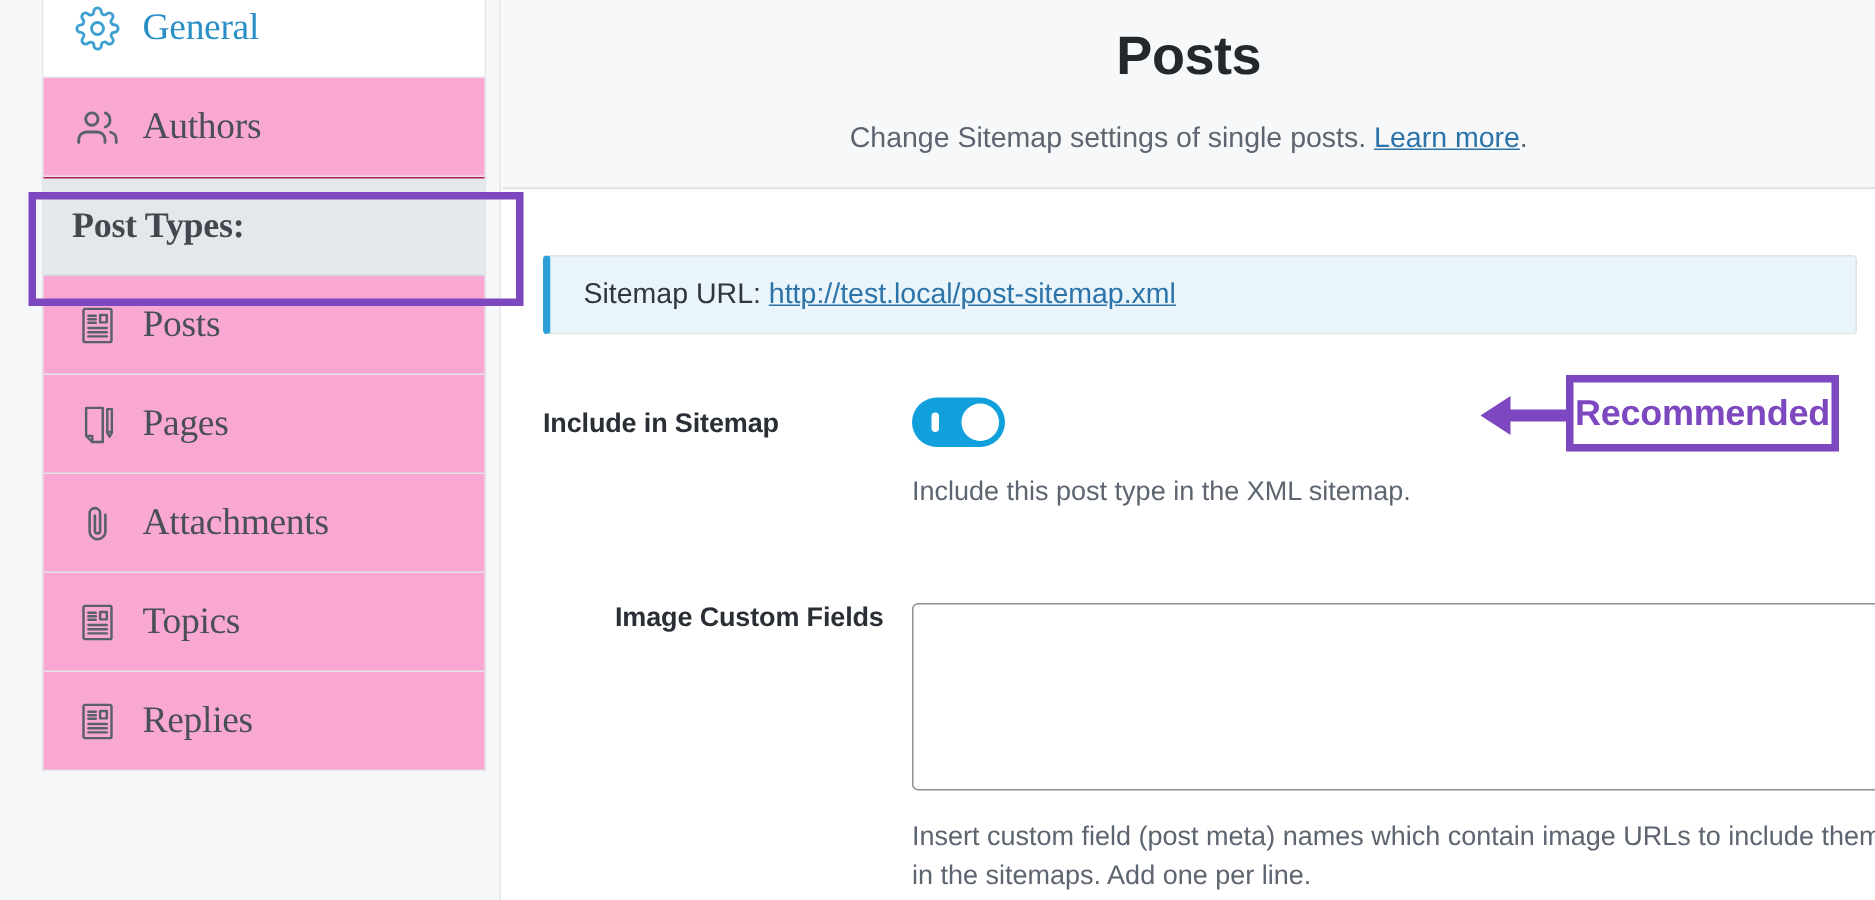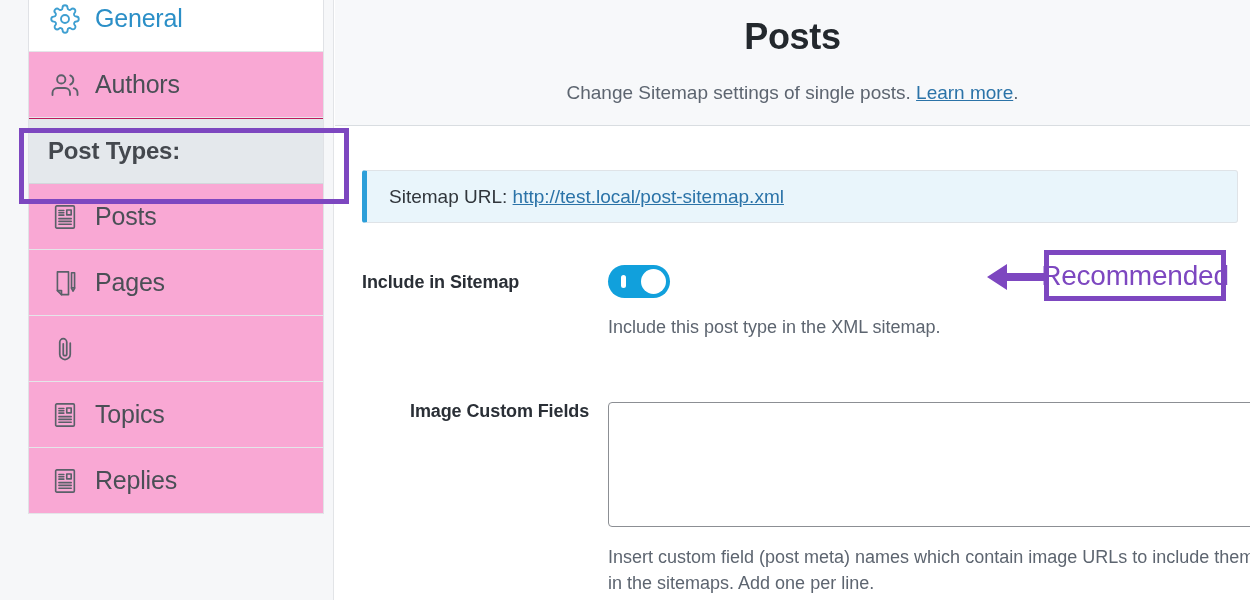--- a/index.html
+++ b/index.html
@@ -47,20 +47,21 @@
     width: 34px; height: 34px;
     display: flex; align-items: center; justify-content: center;
     margin-right: 13px; flex: 0 0 34px;
   }
   .nav-icon svg { display: block; }
   .nav-label {
     font-size: 25px;
     color: #4a4f56;
     letter-spacing: -0.2px;
     white-space: nowrap;
+    font-family: Liberation Serif, serif;
   }
   .nav-label.accent { color: #2b8fc7; }
   .nav-label.bold { font-weight: bold; color: #44484e; font-size: 24px; }
 
   
   .hl-box {
     position: absolute;
     left: 19px; top: 128px; width: 330px; height: 76px;
     border: 5px solid #7d47c0;
     pointer-events: none;
@@ -139,21 +140,21 @@
   }
   .callout {
     position: absolute; left: 709px; top: 250px;
     width: 182px; height: 51px;
     border: 5px solid #7d47c0;
     background: #ffffff;
     display: flex; align-items: center; justify-content: center;
     z-index: 24;
   }
   .callout-text {
-    font-size: 28px; font-weight: normal; color: #7d47c0;
+    font-size: 24px; font-weight: bold; color: #7d47c0;
     letter-spacing: -0.2px;
   }
 
   .textarea-box {
     position: absolute;
     width: 678px; height: 125px;
     border: 1px solid #8c8f94;
     border-radius: 4px;
     background: #ffffff;
     resize: none;
@@ -226,20 +227,21 @@
       </span>
       <span class="nav-label">Pages</span>
     </div>
 
     <div class="nav-item">
       <span class="nav-icon">
         <svg width="28" height="28" viewBox="0 0 24 24" fill="none" stroke="#5a6069" stroke-width="1.5" stroke-linecap="round" stroke-linejoin="round">
           <path d="M16.5 7v9.5a4.5 4.5 0 0 1-9 0V6.2a3 3 0 0 1 6 0v10a1.5 1.5 0 0 1-3 0V7.5"></path>
         </svg>
       </span>
+      <span class="nav-label">Attachments</span>
     </div>
 
 
     <div class="nav-item">
       <span class="nav-icon">
         <svg width="28" height="28" viewBox="0 0 24 24" fill="none" stroke="#5a6069" stroke-width="1.4" stroke-linecap="round" stroke-linejoin="round">
           <rect x="4" y="2.5" width="16" height="19" rx="1"></rect>
           <rect x="13.5" y="6" width="3.8" height="4.2"></rect>
           <line x1="6.8" y1="6.4" x2="11" y2="6.4"></line>
           <line x1="6.8" y1="8.4" x2="11" y2="8.4"></line>

